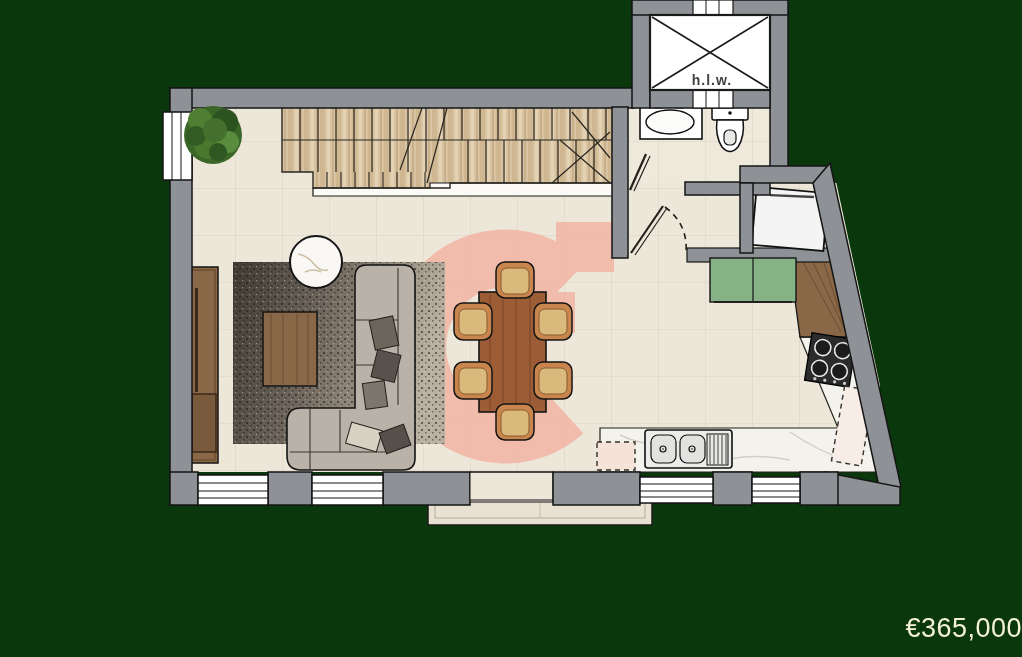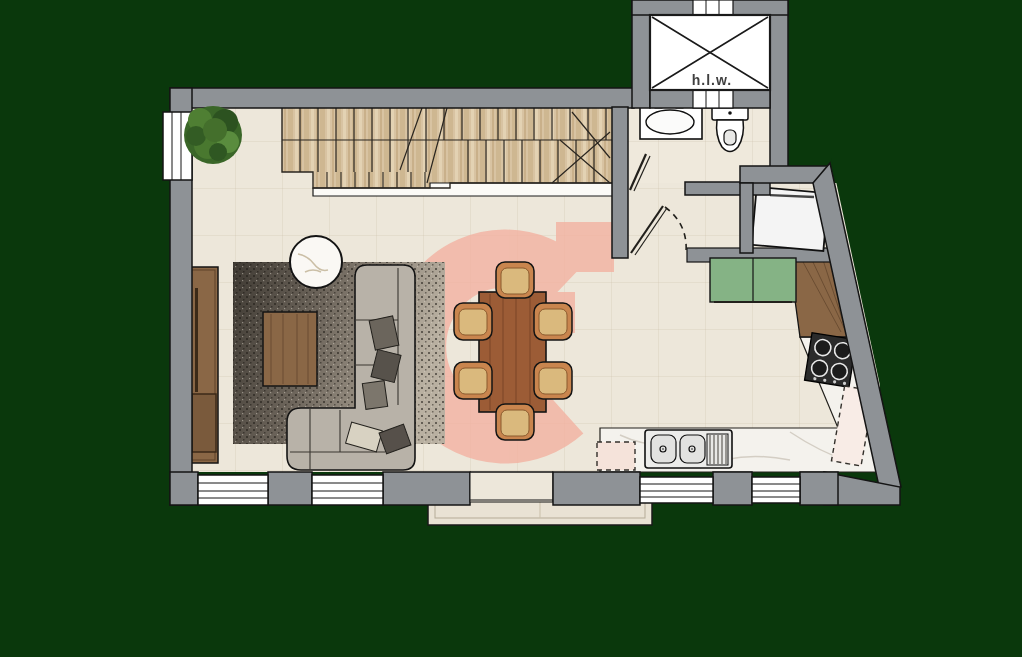--- a/index.html
+++ b/index.html
@@ -280,13 +280,14 @@
       <circle cx="200" cy="120" r="12" fill="#4f7f33"></circle>
       <circle cx="225" cy="122" r="13" fill="#2c5220"></circle>
       <circle cx="208" cy="145" r="14" fill="#49782f"></circle>
       <circle cx="228" cy="142" r="11" fill="#5a8c3e"></circle>
       <circle cx="196" cy="136" r="10" fill="#335c24"></circle>
       <circle cx="215" cy="130" r="12" fill="#446f2c"></circle>
       <circle cx="218" cy="152" r="9" fill="#2f5722"></circle>
     </g>
   </svg>
 
+  <div class="footer-price">€365,000</div>
 </div>
 
 </body></html>

